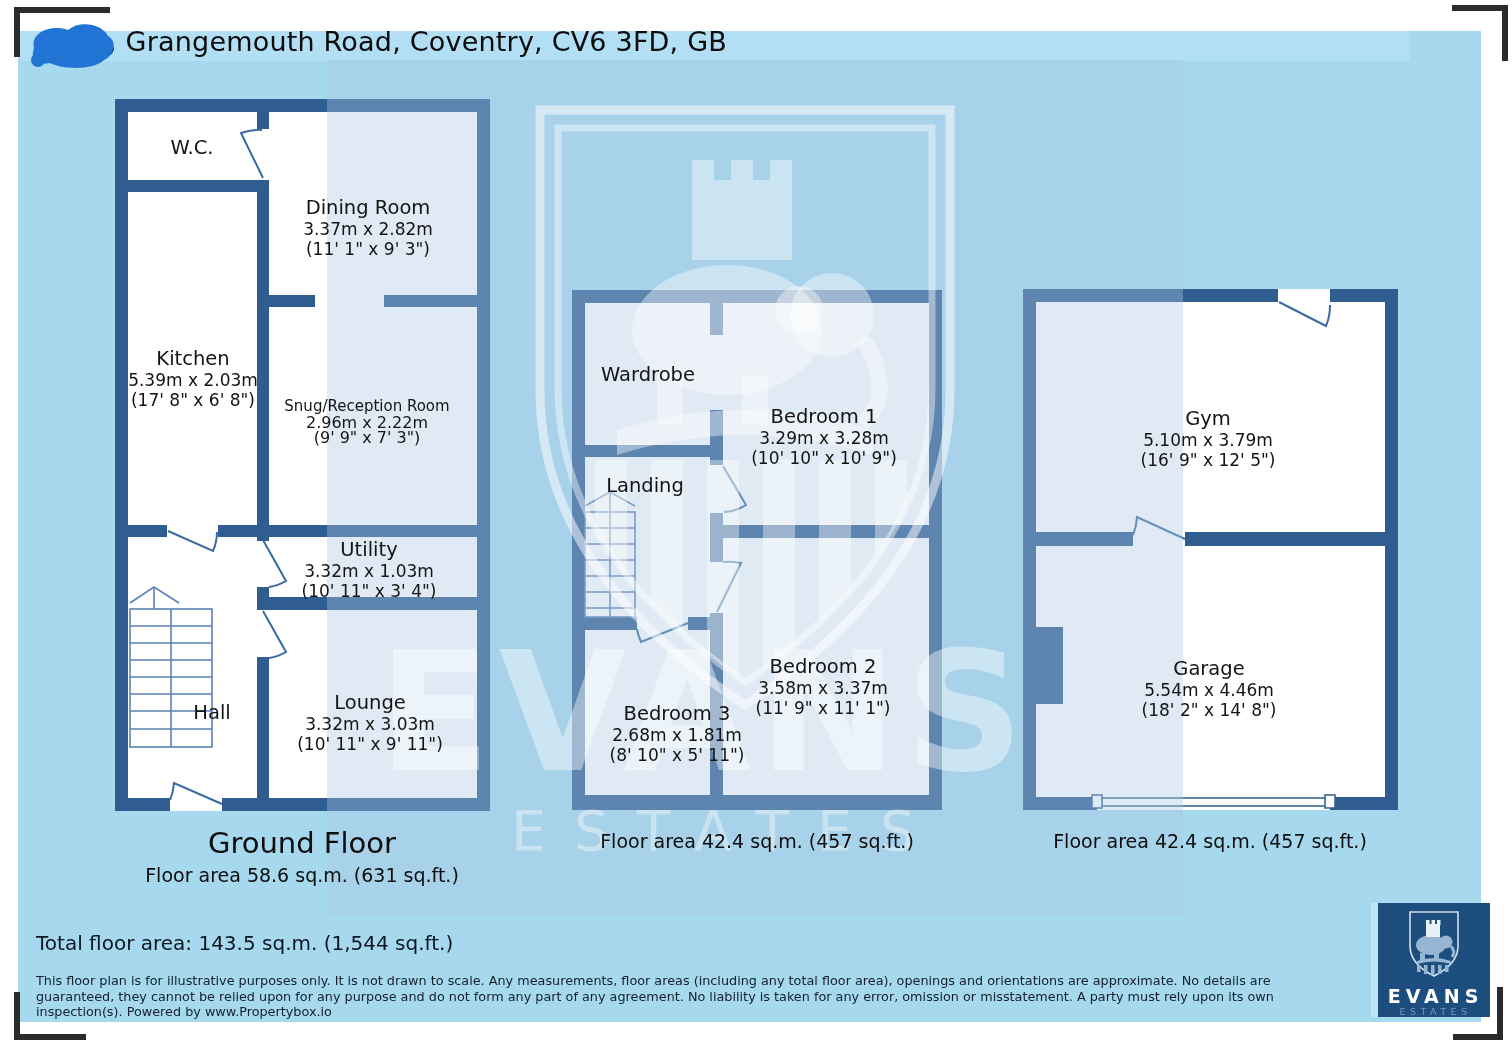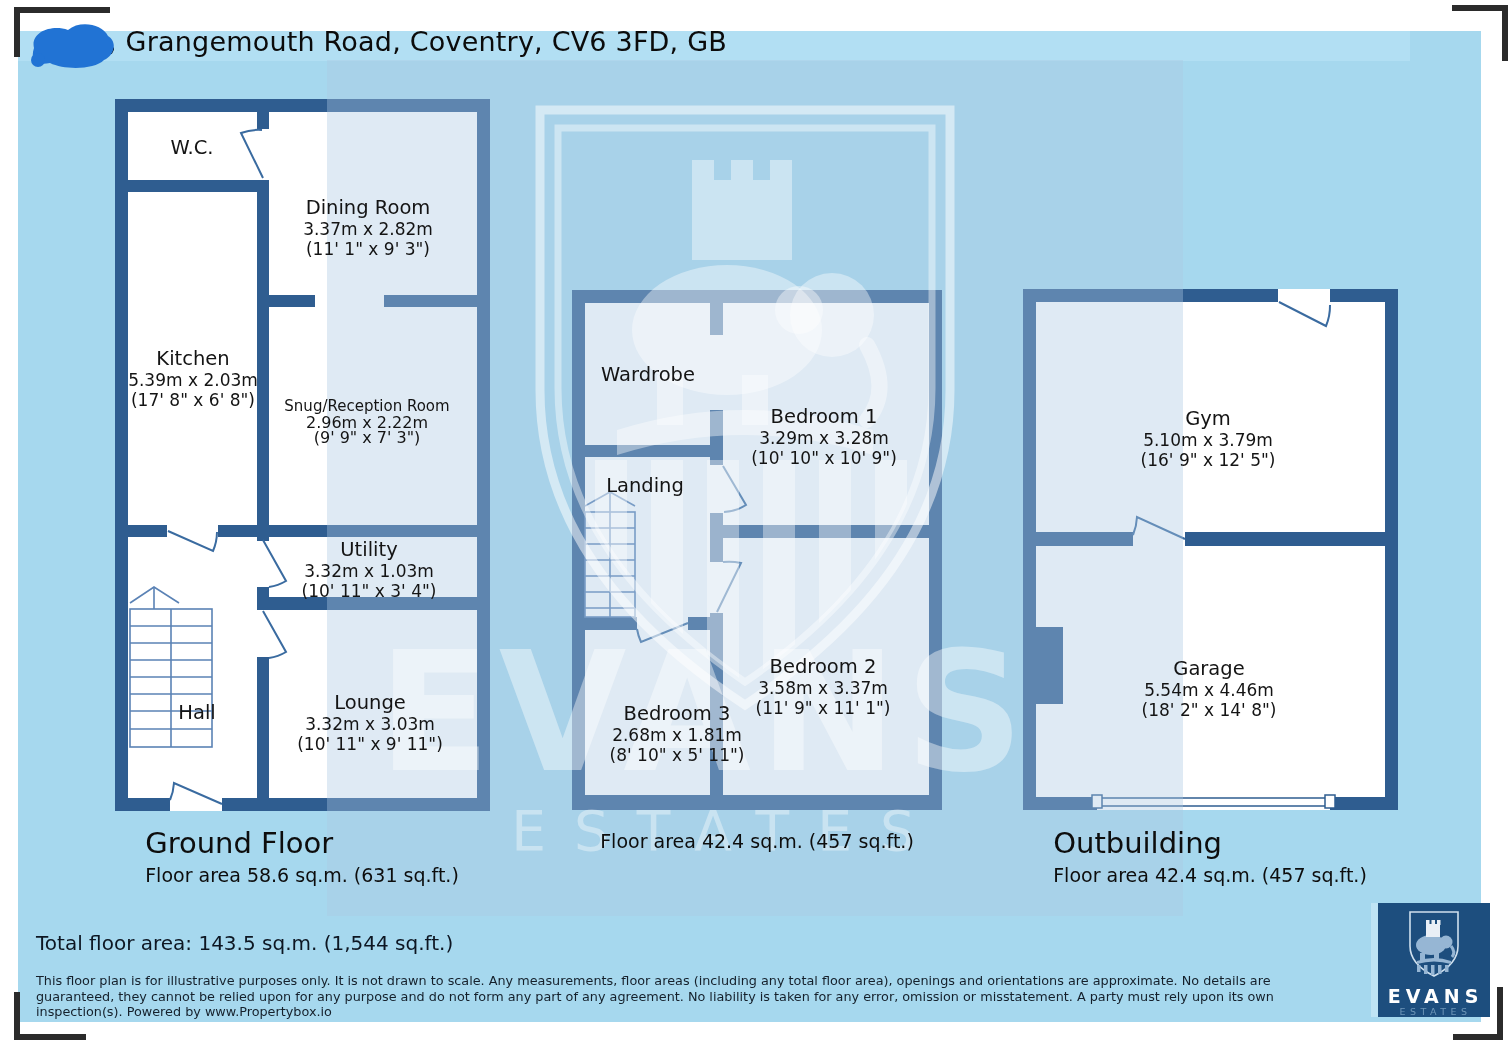--- a/index.html
+++ b/index.html
@@ -25,21 +25,21 @@
   #band-overlay{left:327px;top:60px;width:856px;height:856px;background:rgba(170,200,225,0.38);z-index:20;pointer-events:none;}
   #watermark{left:327px;top:60px;width:856px;height:856px;z-index:25;pointer-events:none;}
 
   
   .room-label{position:absolute;transform:translate(-50%,-50%);text-align:center;z-index:30;white-space:nowrap;color:#141414;}
   .room-label .rn{font-size:19.5px;line-height:23px;}
   .room-label .rd{font-size:17px;line-height:20px;}
   .room-label.small .rn{font-size:15px;line-height:18px;}
   .room-label.small .rd{font-size:16px;line-height:15px;}
 
-  .floor-title{position:absolute;transform:translate(-50%,0);text-align:left;z-index:30;color:#0d0d0d;white-space:nowrap;}
+  .floor-title{position:absolute;transform:translate(-50%,0);text-align:center;z-index:30;color:#0d0d0d;white-space:nowrap;}
   .floor-title .ft{font-size:29px;line-height:34px;}
   .floor-title .fa{font-size:19px;line-height:30px;}
 
   #total-area{left:36px;top:931px;font-size:20px;color:#0d1622;z-index:30;white-space:nowrap;}
   #disclaimer{left:36px;top:973px;width:1298px;font-size:12.8px;line-height:1.23;color:#15202b;z-index:30;}
 
   
   #logo-sliver{left:1371px;top:903px;width:7px;height:114px;background:#bfe4f4;z-index:35;}
   #logo{left:1378px;top:903px;width:112px;height:114px;background:#1d4e7e;z-index:35;text-align:center;}
   #logo .brand{color:#ffffff;font-size:19px;font-weight:bold;letter-spacing:5px;line-height:20px;margin-top:2px;margin-left:3px;}
@@ -225,21 +225,21 @@
 <div class="room-label small" style="left:367px;top:421px">
   <div class="rn">Snug/Reception Room</div>
   <div class="rd">2.96m x 2.22m</div>
   <div class="rd">(9' 9" x 7' 3")</div>
 </div>
 <div class="room-label" style="left:369px;top:569px">
   <div class="rn">Utility</div>
   <div class="rd">3.32m x 1.03m</div>
   <div class="rd">(10' 11" x 3' 4")</div>
 </div>
-<div class="room-label" style="left:197px;top:712px">
+<div class="room-label" style="left:212px;top:712px">
   <div class="rn">Hall</div>
 </div>
 <div class="room-label" style="left:370px;top:722px">
   <div class="rn">Lounge</div>
   <div class="rd">3.32m x 3.03m</div>
   <div class="rd">(10' 11" x 9' 11")</div>
 </div>
 
 <div class="room-label" style="left:648px;top:374px">
   <div class="rn">Wardrobe</div>
@@ -275,21 +275,20 @@
 </div>
 
 <div class="floor-title" style="left:302px;top:826px">
   <div class="ft">Ground Floor</div>
   <div class="fa">Floor area 58.6 sq.m. (631 sq.ft.)</div>
 </div>
 <div class="floor-title" style="left:757px;top:826px">
   <div class="fa">Floor area 42.4 sq.m. (457 sq.ft.)</div>
 </div>
 <div class="floor-title" style="left:1210px;top:826px">
-  <div class="ft">Outbuilding</div>
   <div class="fa">Floor area 42.4 sq.m. (457 sq.ft.)</div>
 </div>
 
 <div class="abs" id="total-area">Total floor area: 143.5 sq.m. (1,544 sq.ft.)</div>
 <div class="abs" id="disclaimer">This floor plan is for illustrative purposes only. It is not drawn to scale. Any measurements, floor areas (including any total floor area), openings and orientations are approximate. No details are guaranteed, they cannot be relied upon for any purpose and do not form any part of any agreement. No liability is taken for any error, omission or misstatement. A party must rely upon its own inspection(s). Powered by www.Propertybox.io</div>
 
 <div class="abs" id="logo-sliver"></div>
 <div class="abs" id="logo">
   <svg width="96" height="72" viewBox="0 0 96 72" style="margin-top:5px" aria-hidden="true">
     <path d="M24,4 H72 V38 Q72,56 48,68 Q24,56 24,38 Z" fill="none" stroke="#cfe0ee" stroke-width="1.6"></path>

